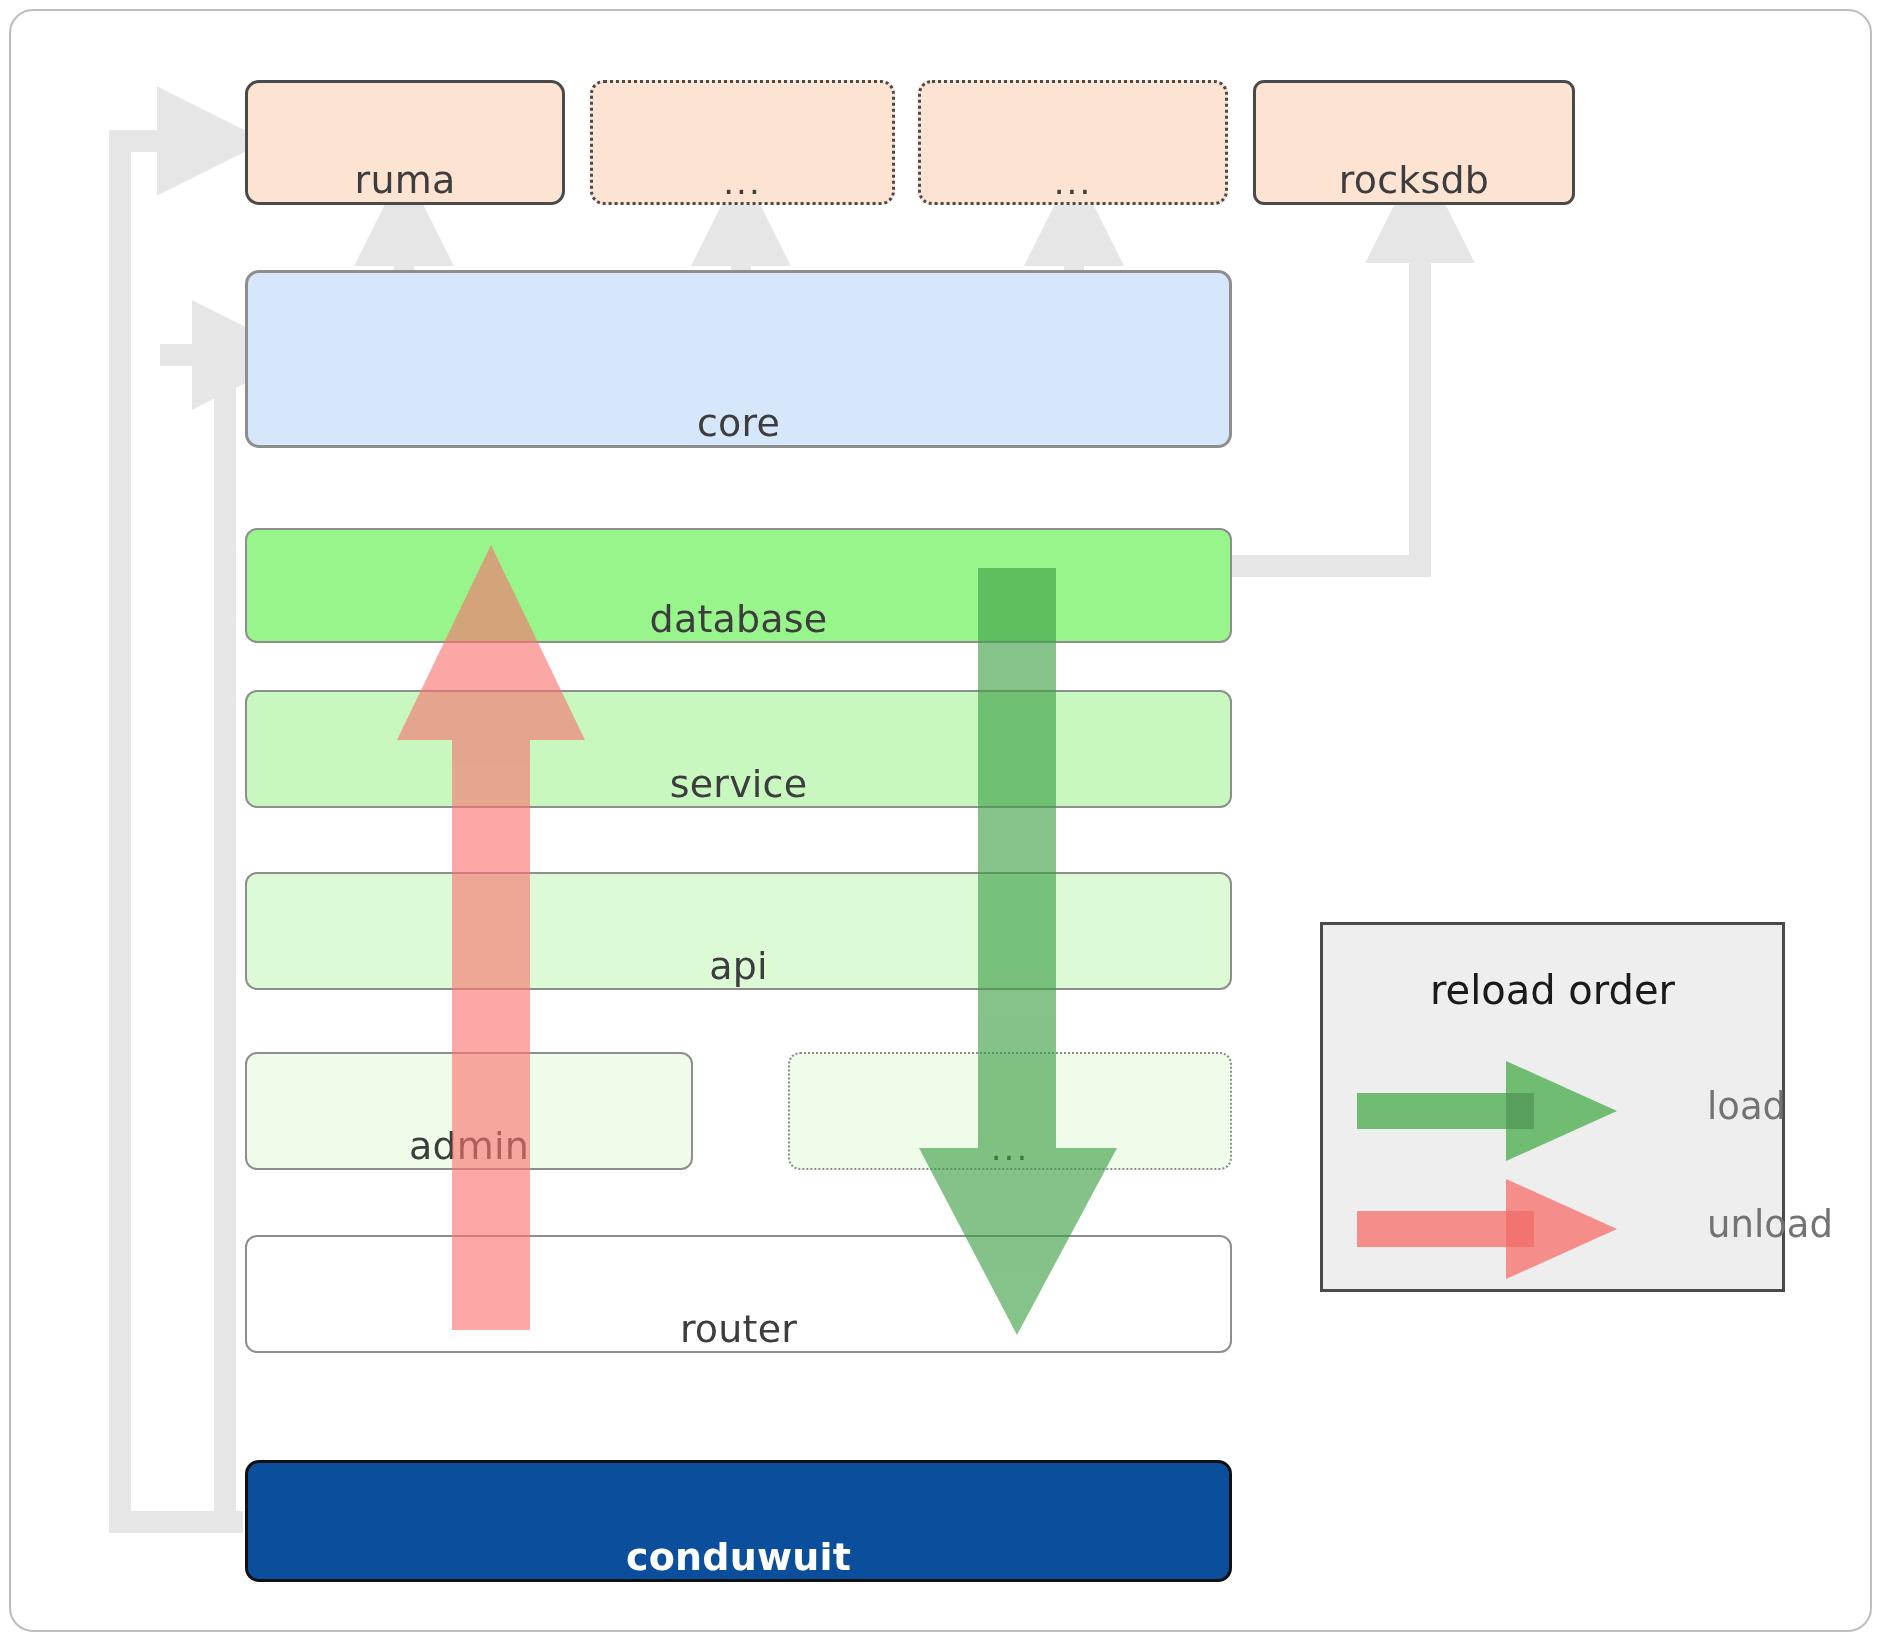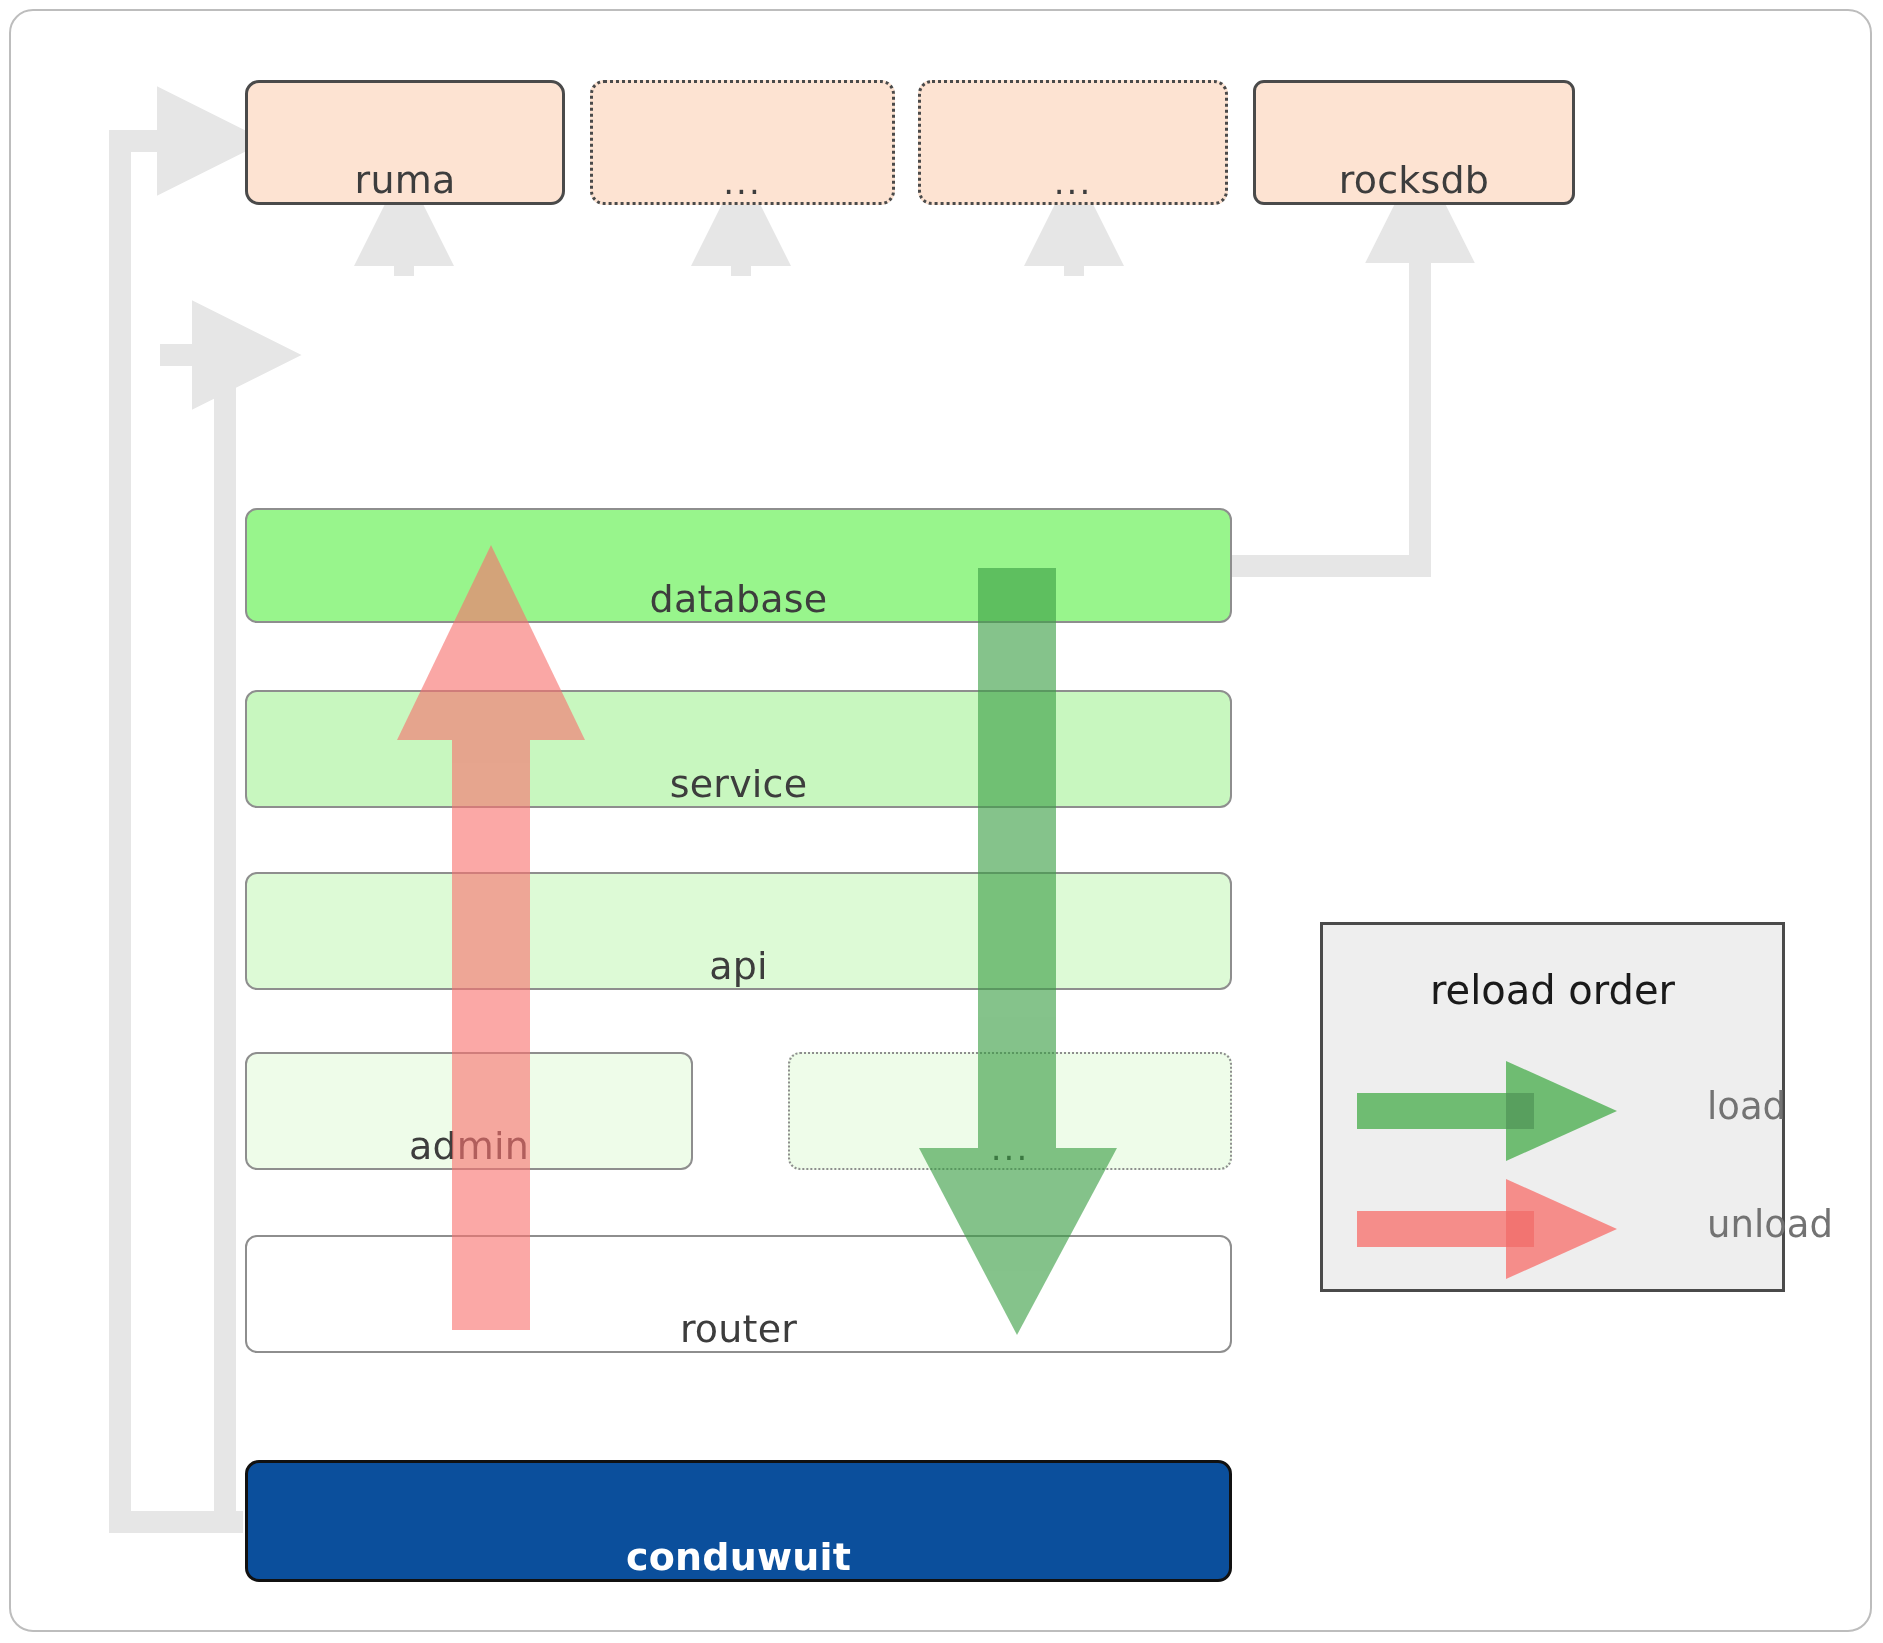--- a/index.html
+++ b/index.html
@@ -135,22 +135,25 @@
   </div>
 
   <div class="node ext dotted" style="left:918px;top:80px;width:310px;height:125px;">
     <span class="dots">...</span>
   </div>
 
   <div class="node ext solid" style="left:1253px;top:80px;width:322px;height:125px;border-radius:11px;">
     <span>rocksdb</span>
   </div>
 
-
-  <div class="node db" style="left:245px;top:508px;width:987px;height:115px;">
+  <div class="node core" style="left:245px;top:270px;width:987px;height:178px;">
+    <span>core</span>
+  </div>
+
+  <div class="node db" style="left:245px;top:528px;width:987px;height:115px;">
     <span>database</span>
   </div>
 
   <div class="node svc" style="left:245px;top:690px;width:987px;height:118px;">
     <span>service</span>
   </div>
 
   <div class="node api" style="left:245px;top:872px;width:987px;height:118px;">
     <span>api</span>
   </div>

